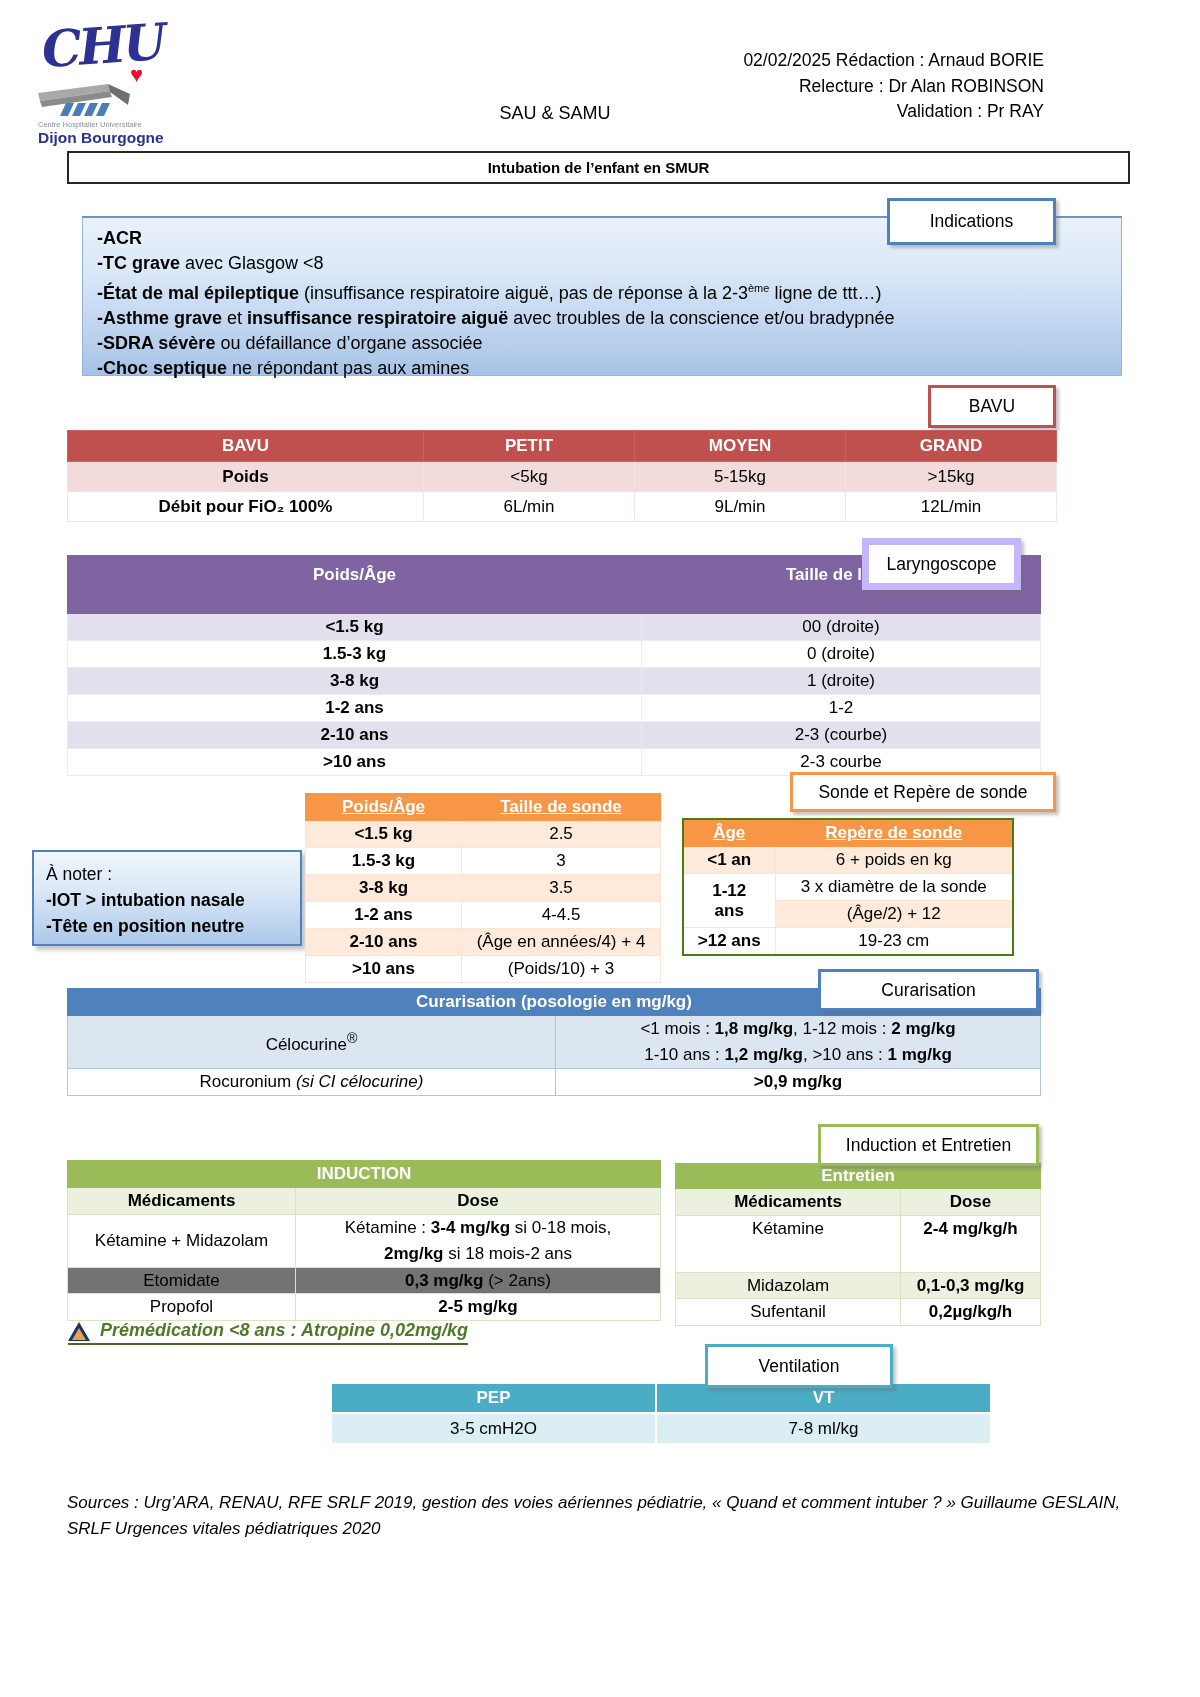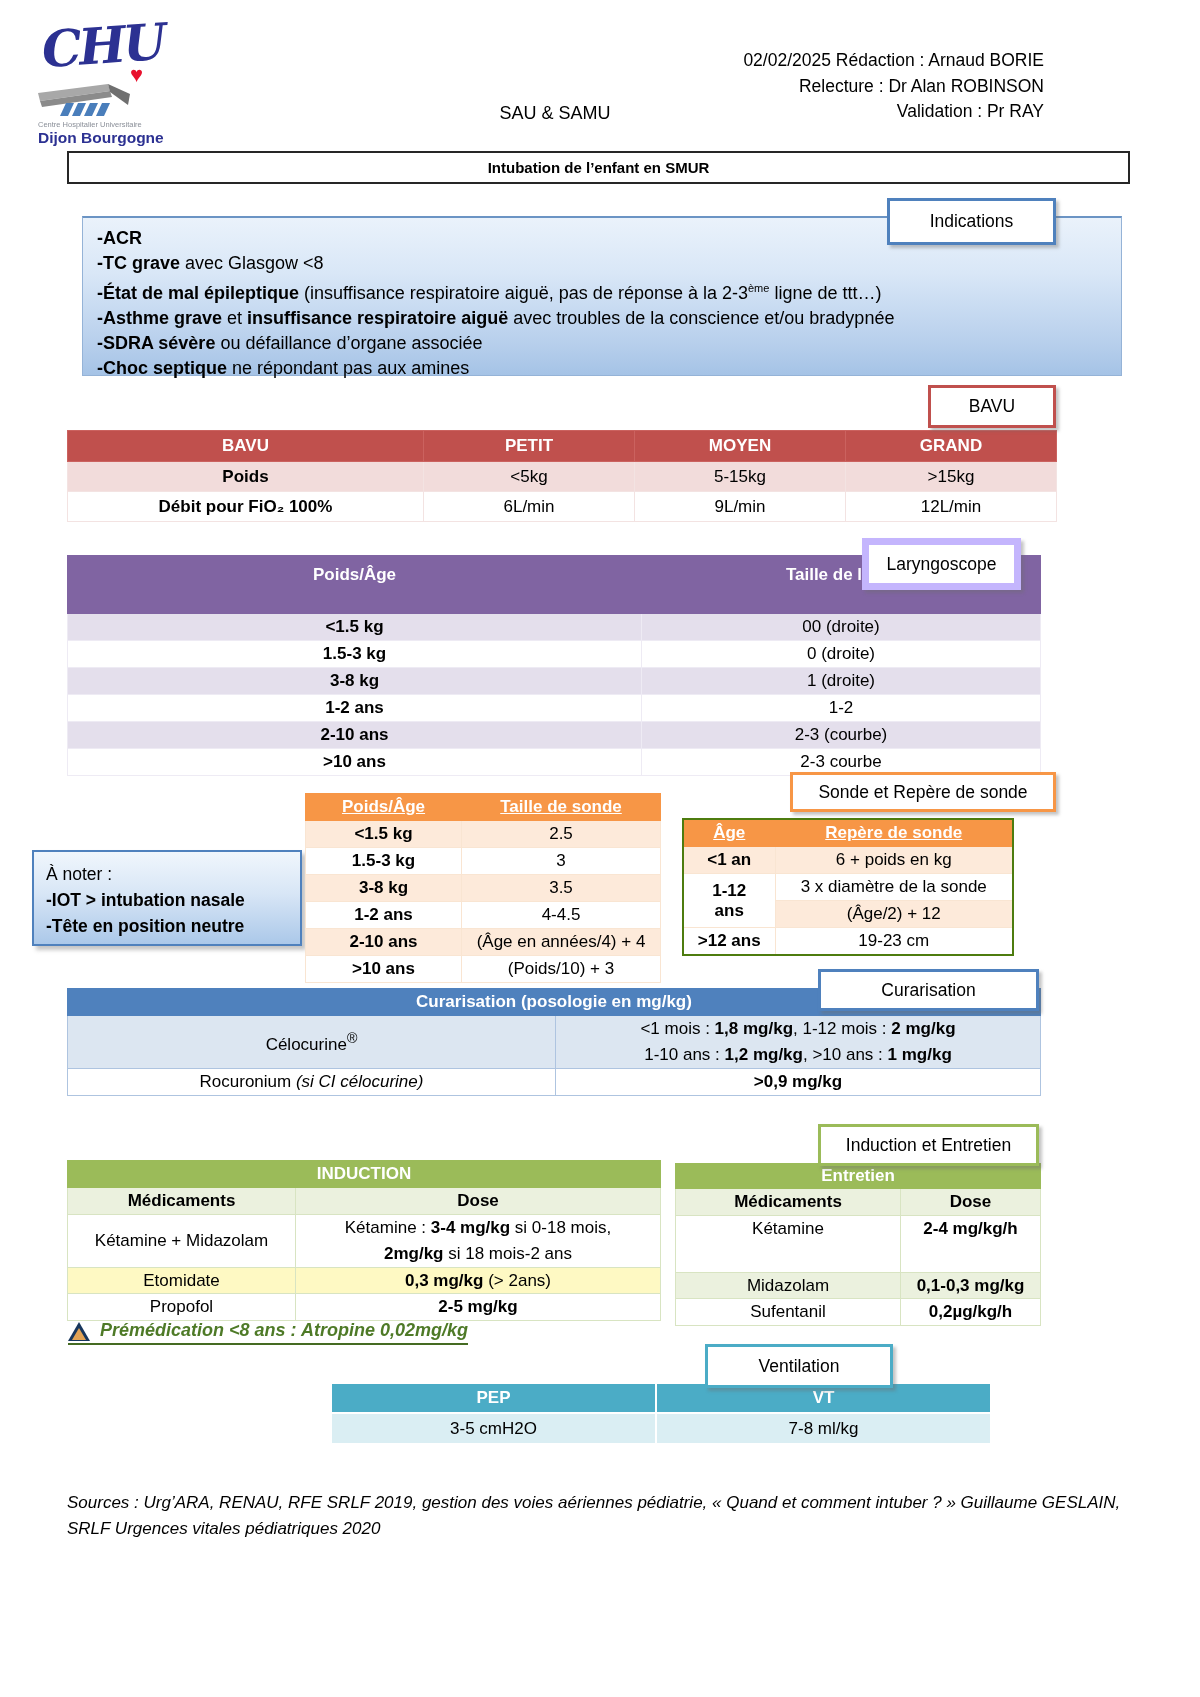--- a/index.html
+++ b/index.html
@@ -78,21 +78,21 @@
   .cur .r1 td{background:#dce6f1;height:52px;}
   .cur .r2 td{height:26px;}
   .cur .dose-line{line-height:26px;}
 
   
   .indc{left:67px;top:1160px;width:593px;border:1px solid #c3d69b;}
   .indc th{height:26px;background:#9bbb59;color:#fff;font-weight:bold;border:1px solid #9bbb59;}
   .indc td{border:1px solid #d8e4c2;background:#fff;}
   .indc .sub td{height:26px;background:#ebf1de;font-weight:bold;}
   .indc .tall td{height:52px;}
-  .indc .alt td{height:25px;background:#fef9c3;}
+  .indc .alt td{height:25px;background:#737373;}
   .indc .last td{height:26px;}
   .indc .dose-line{line-height:26px;}
 
   
   .ent{left:675px;top:1163px;width:365px;border:1px solid #c3d69b;}
   .ent th{height:24px;background:#9bbb59;color:#fff;font-weight:bold;border:1px solid #9bbb59;}
   .ent td{border:1px solid #d8e4c2;background:#fff;}
   .ent .sub td{height:26px;background:#ebf1de;font-weight:bold;}
   .ent .tall td{height:53px;vertical-align:top;padding-top:3px;}
   .ent .alt td{height:25px;background:#ebf1de;}

